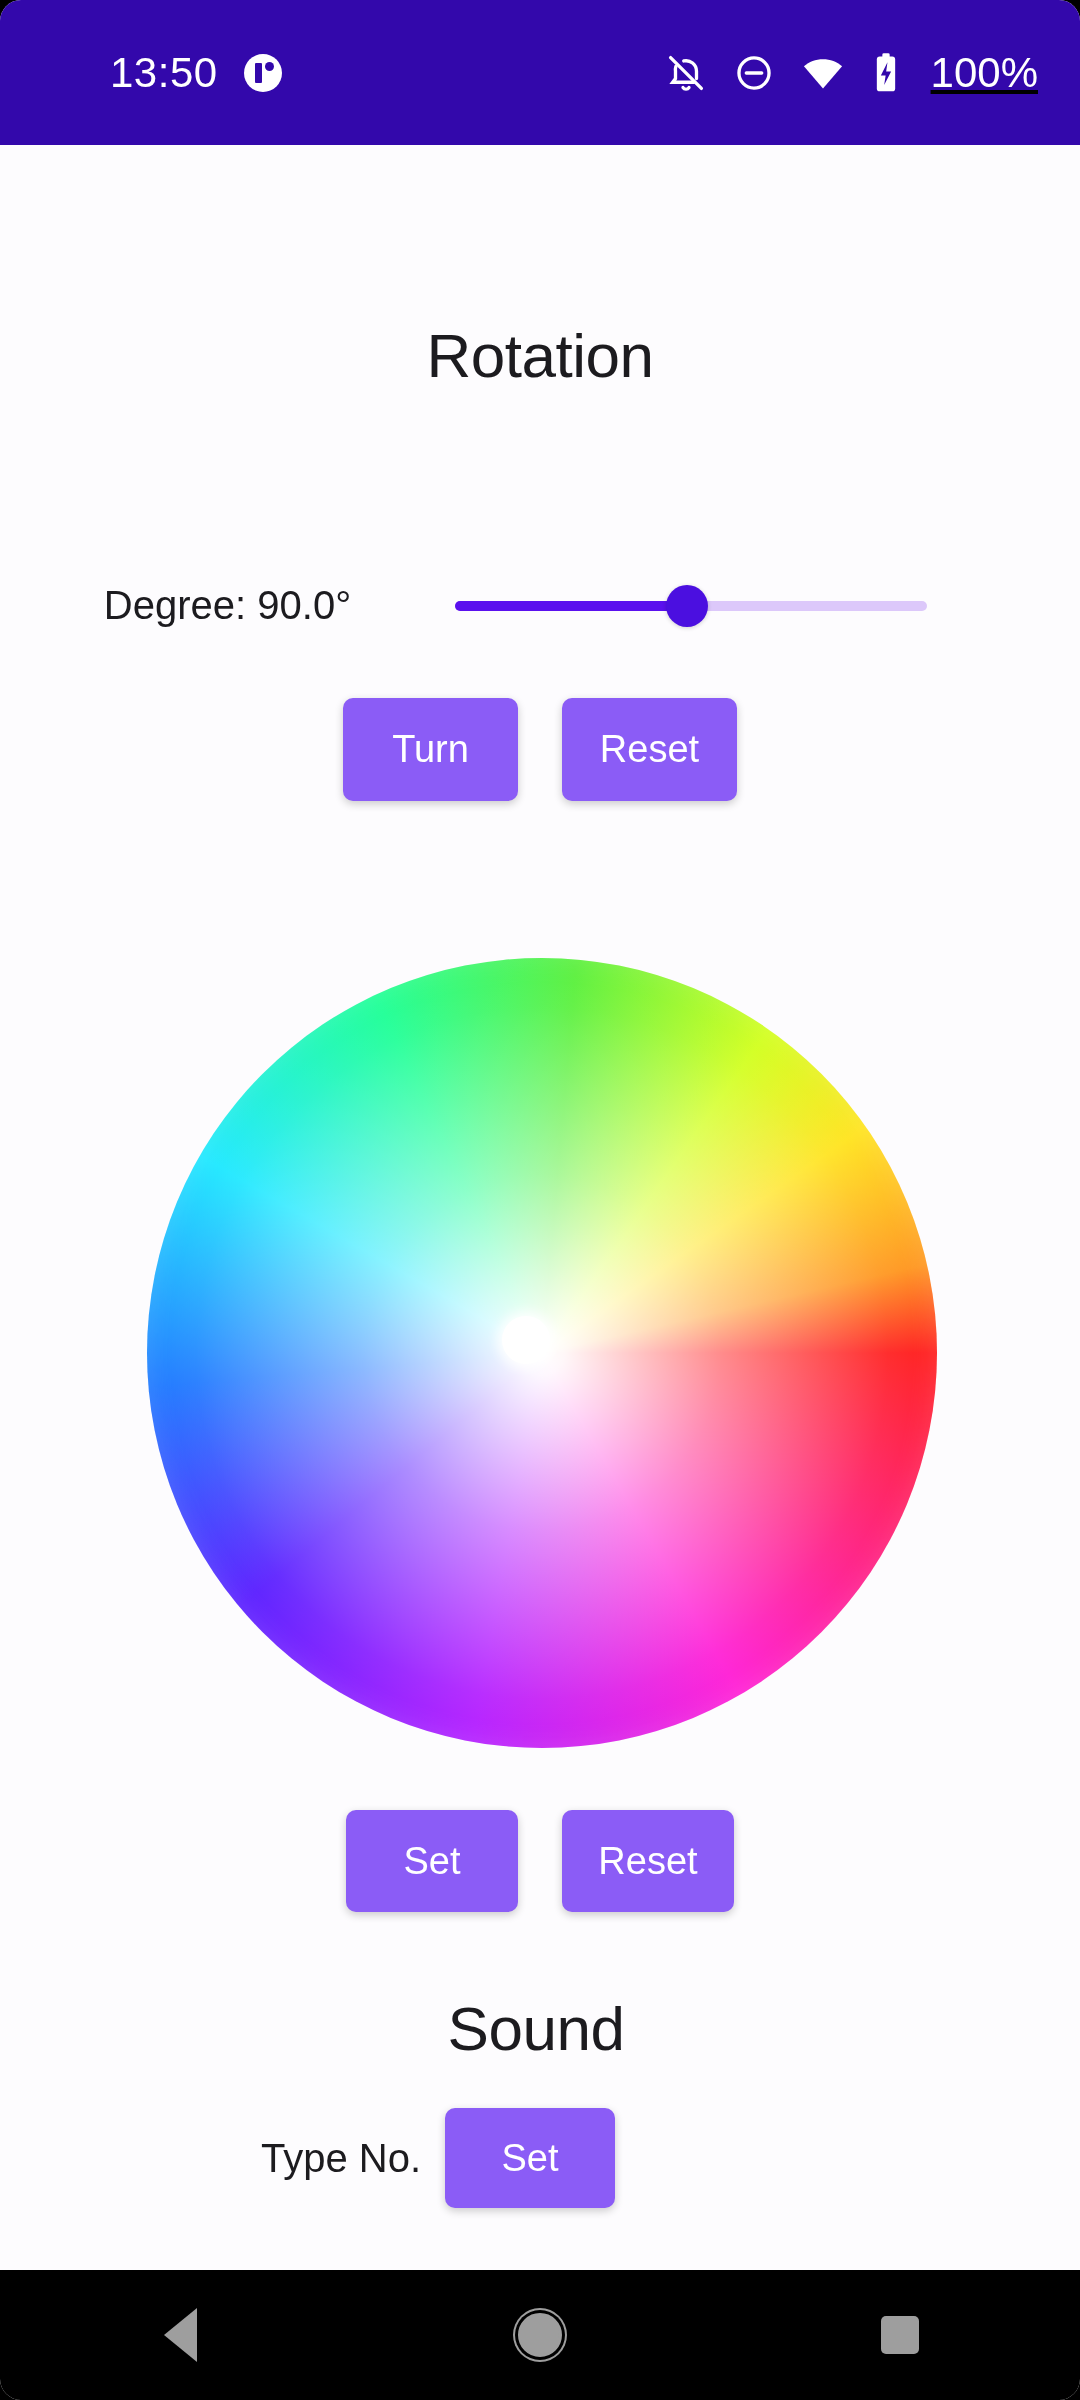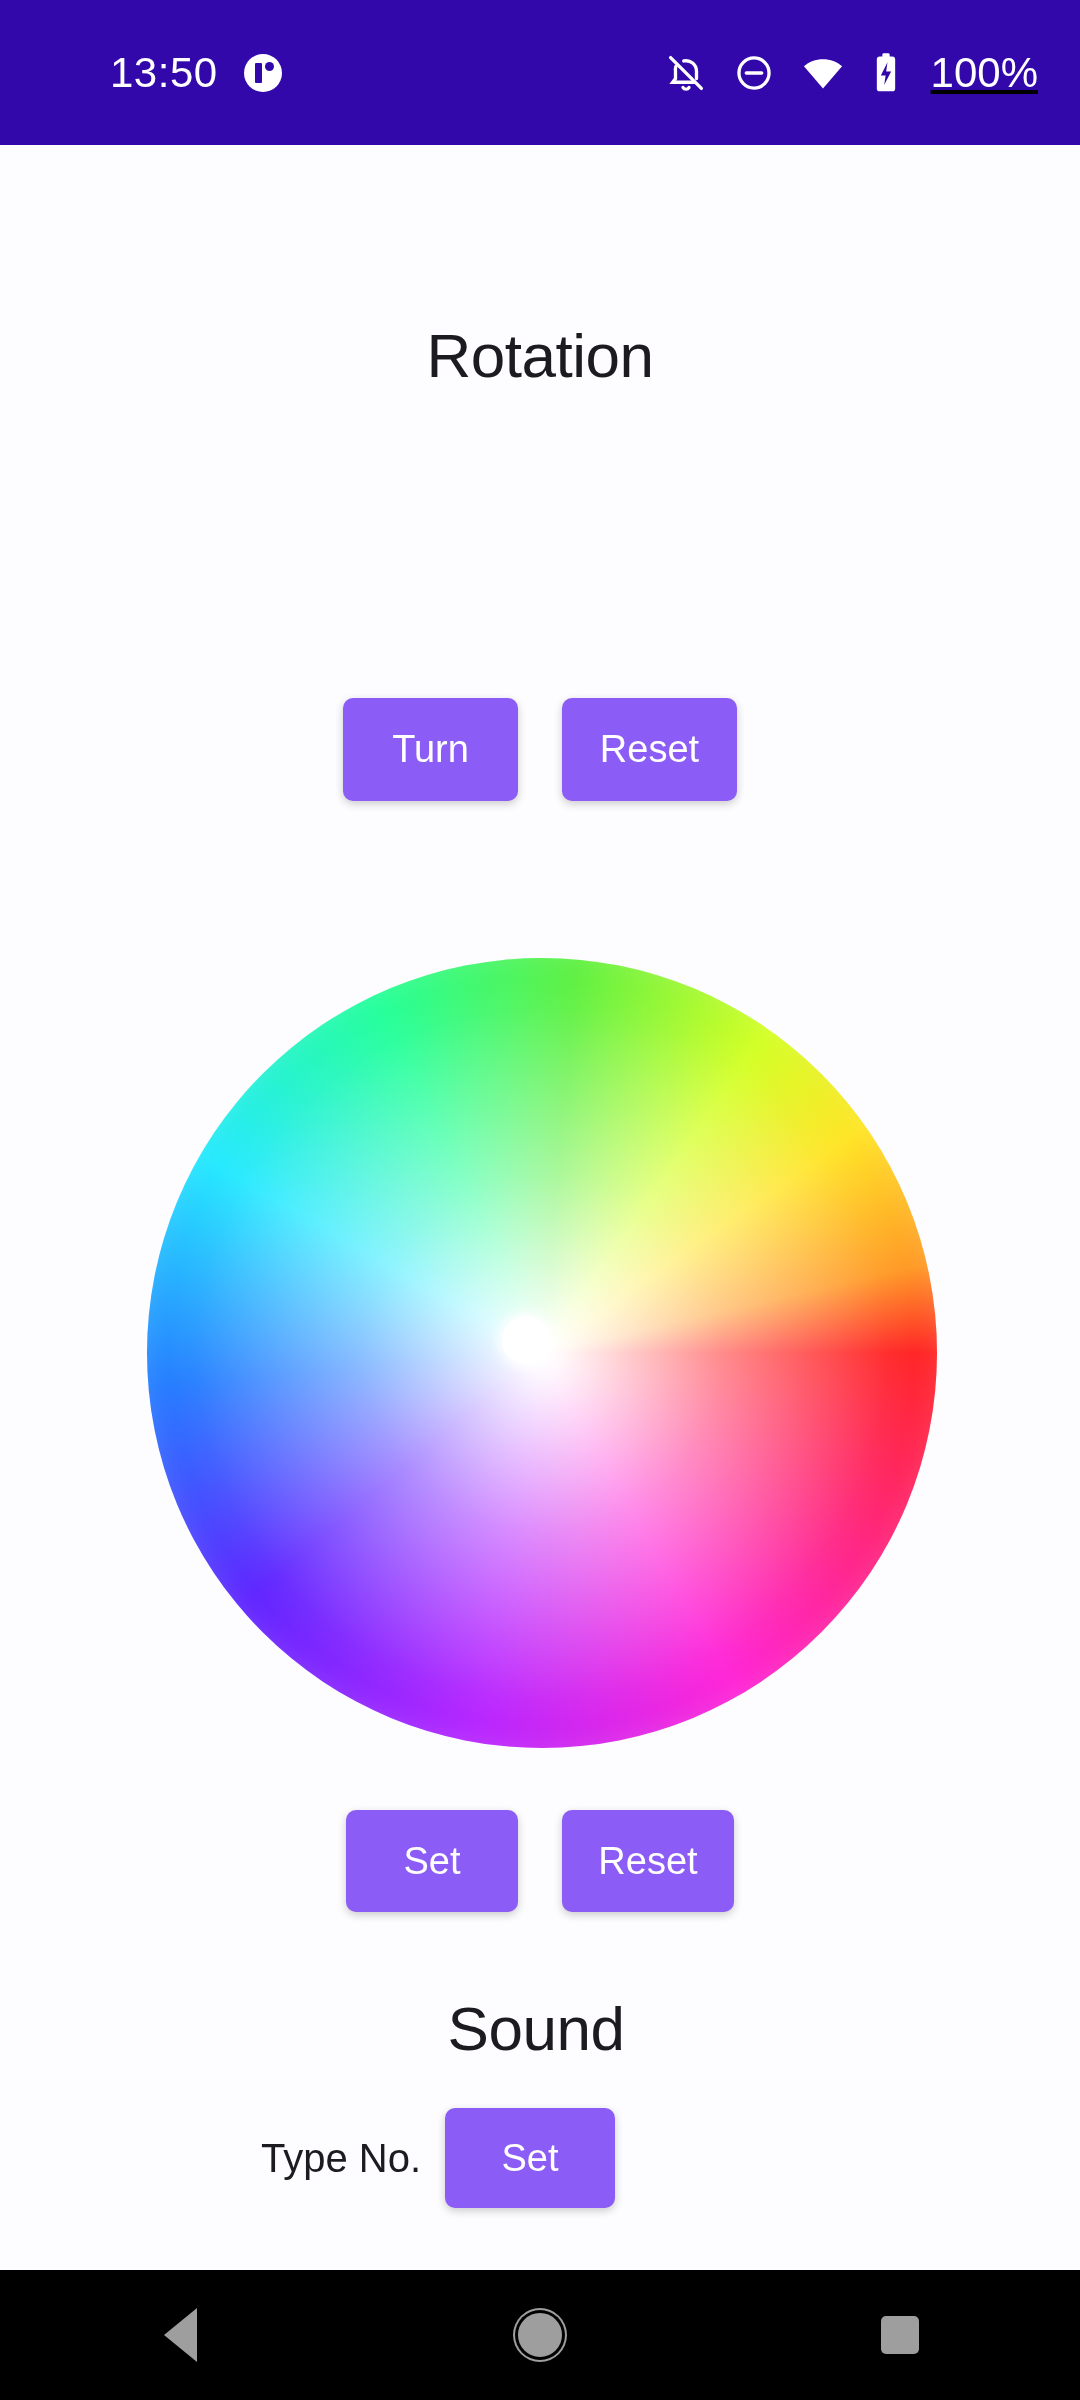--- a/index.html
+++ b/index.html
@@ -7,20 +7,21 @@
     width:1080px; height:2400px;
     background:#000;
     font-family:"Liberation Sans", sans-serif;
     overflow:hidden;
   }
   .screen {
     position:relative;
     width:1080px; height:2400px;
     background:#FDFCFE;
     overflow:hidden;
+    border-radius:21px;
   }
 
   
   .status-bar {
     position:absolute; top:0; left:0;
     width:1080px; height:145px;
     background:#3308AB;
     display:flex; align-items:center;
     justify-content:space-between;
     padding:0 42px 0 110px;
@@ -242,20 +243,28 @@
         </svg>
       </span>
       <span class="battery-pct">100%</span>
     </div>
   </div>
 
   <div class="content">
 
     <div class="section-title" id="rotation-title">Rotation</div>
 
+    <div class="degree-row">
+      <div class="degree-label">Degree: 90.0°</div>
+      <div class="slider-wrap">
+        <div class="slider-track"></div>
+        <div class="slider-fill"></div>
+        <div class="slider-thumb"></div>
+      </div>
+    </div>
 
     <div class="btn-row" id="rotation-buttons">
       <button class="btn">Turn</button>
       <button class="btn">Reset</button>
     </div>
 
 
     <div class="wheel-wrap">
       <div class="wheel"></div>
       <div class="wheel-edge"></div>

